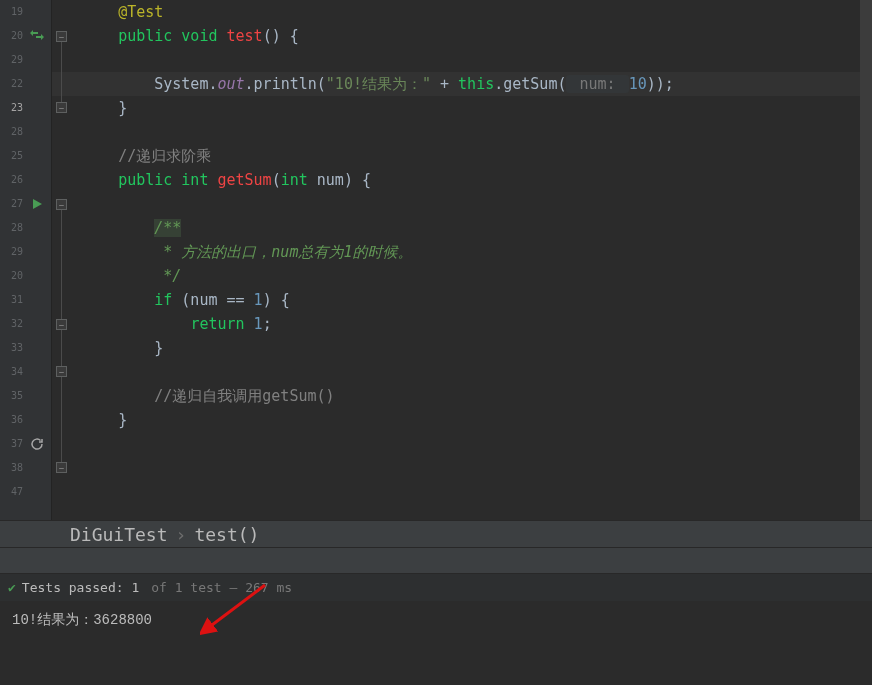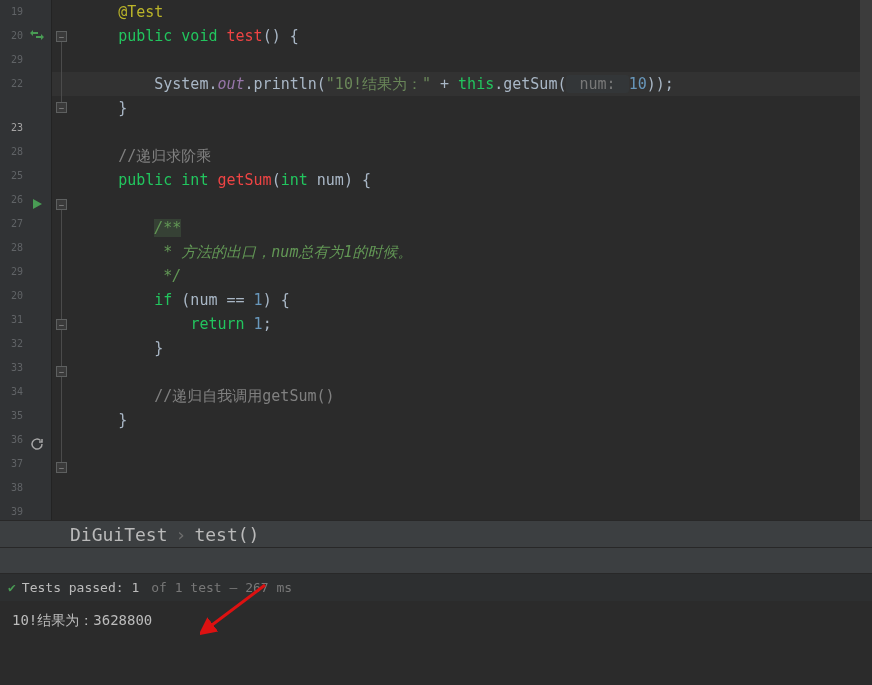--- a/index.html
+++ b/index.html
@@ -33,21 +33,21 @@
   top: 0;
 }
 .line-number {
   height: 24px;
   line-height: 24px;
   text-align: right;
   padding-right: 28px;
   color: #606366;
   font-size: 10px;
 }
-.line-number.active { color: #a4a3a3; margin-top: 20px; }
+.line-number.active { color: #a4a3a3; }
 .fold-col {
   position: absolute;
   left: 56px;
   top: 0;
   width: 14px;
   height: 100%;
 }
 .fold-mark {
   position: absolute;
   left: 0;
@@ -147,20 +147,21 @@
 .passed-txt { color: #bcbcbc; }
 .console {
   flex: 1;
   background: #2b2b2b;
   padding: 8px 12px;
   font-size: 14px;
   color: #bcbcbc;
 }
 .console-line {
   line-height: 22px;
+  font-family: Liberation Mono, monospace;
 }
 .gutter-icon {
   position: absolute;
   width: 18px;
   height: 18px;
   display: flex;
   align-items: center;
   justify-content: center;
 }
 .run-icon { color: #499c54; }
@@ -192,21 +193,21 @@
       <div class="line-number">29</div>
       <div class="line-number">20</div>
       <div class="line-number">31</div>
       <div class="line-number">32</div>
       <div class="line-number">33</div>
       <div class="line-number">34</div>
       <div class="line-number">35</div>
       <div class="line-number">36</div>
       <div class="line-number">37</div>
       <div class="line-number">38</div>
-      <div class="line-number">39</div>
+      <div class="line-number">47</div>
     </div>
 
   <div class="fold-col">
     <div class="fold-mark" style="top:31px;">−</div>
     <div class="fold-line" style="top:42px;height:66px;"></div>
     <div class="fold-mark" style="top:102px;">−</div>
     <div class="fold-mark" style="top:199px;">−</div>
     <div class="fold-line" style="top:210px;height:258px;"></div>
     <div class="fold-mark" style="top:319px;">−</div>
     <div class="fold-line" style="top:330px;height:42px;"></div>

